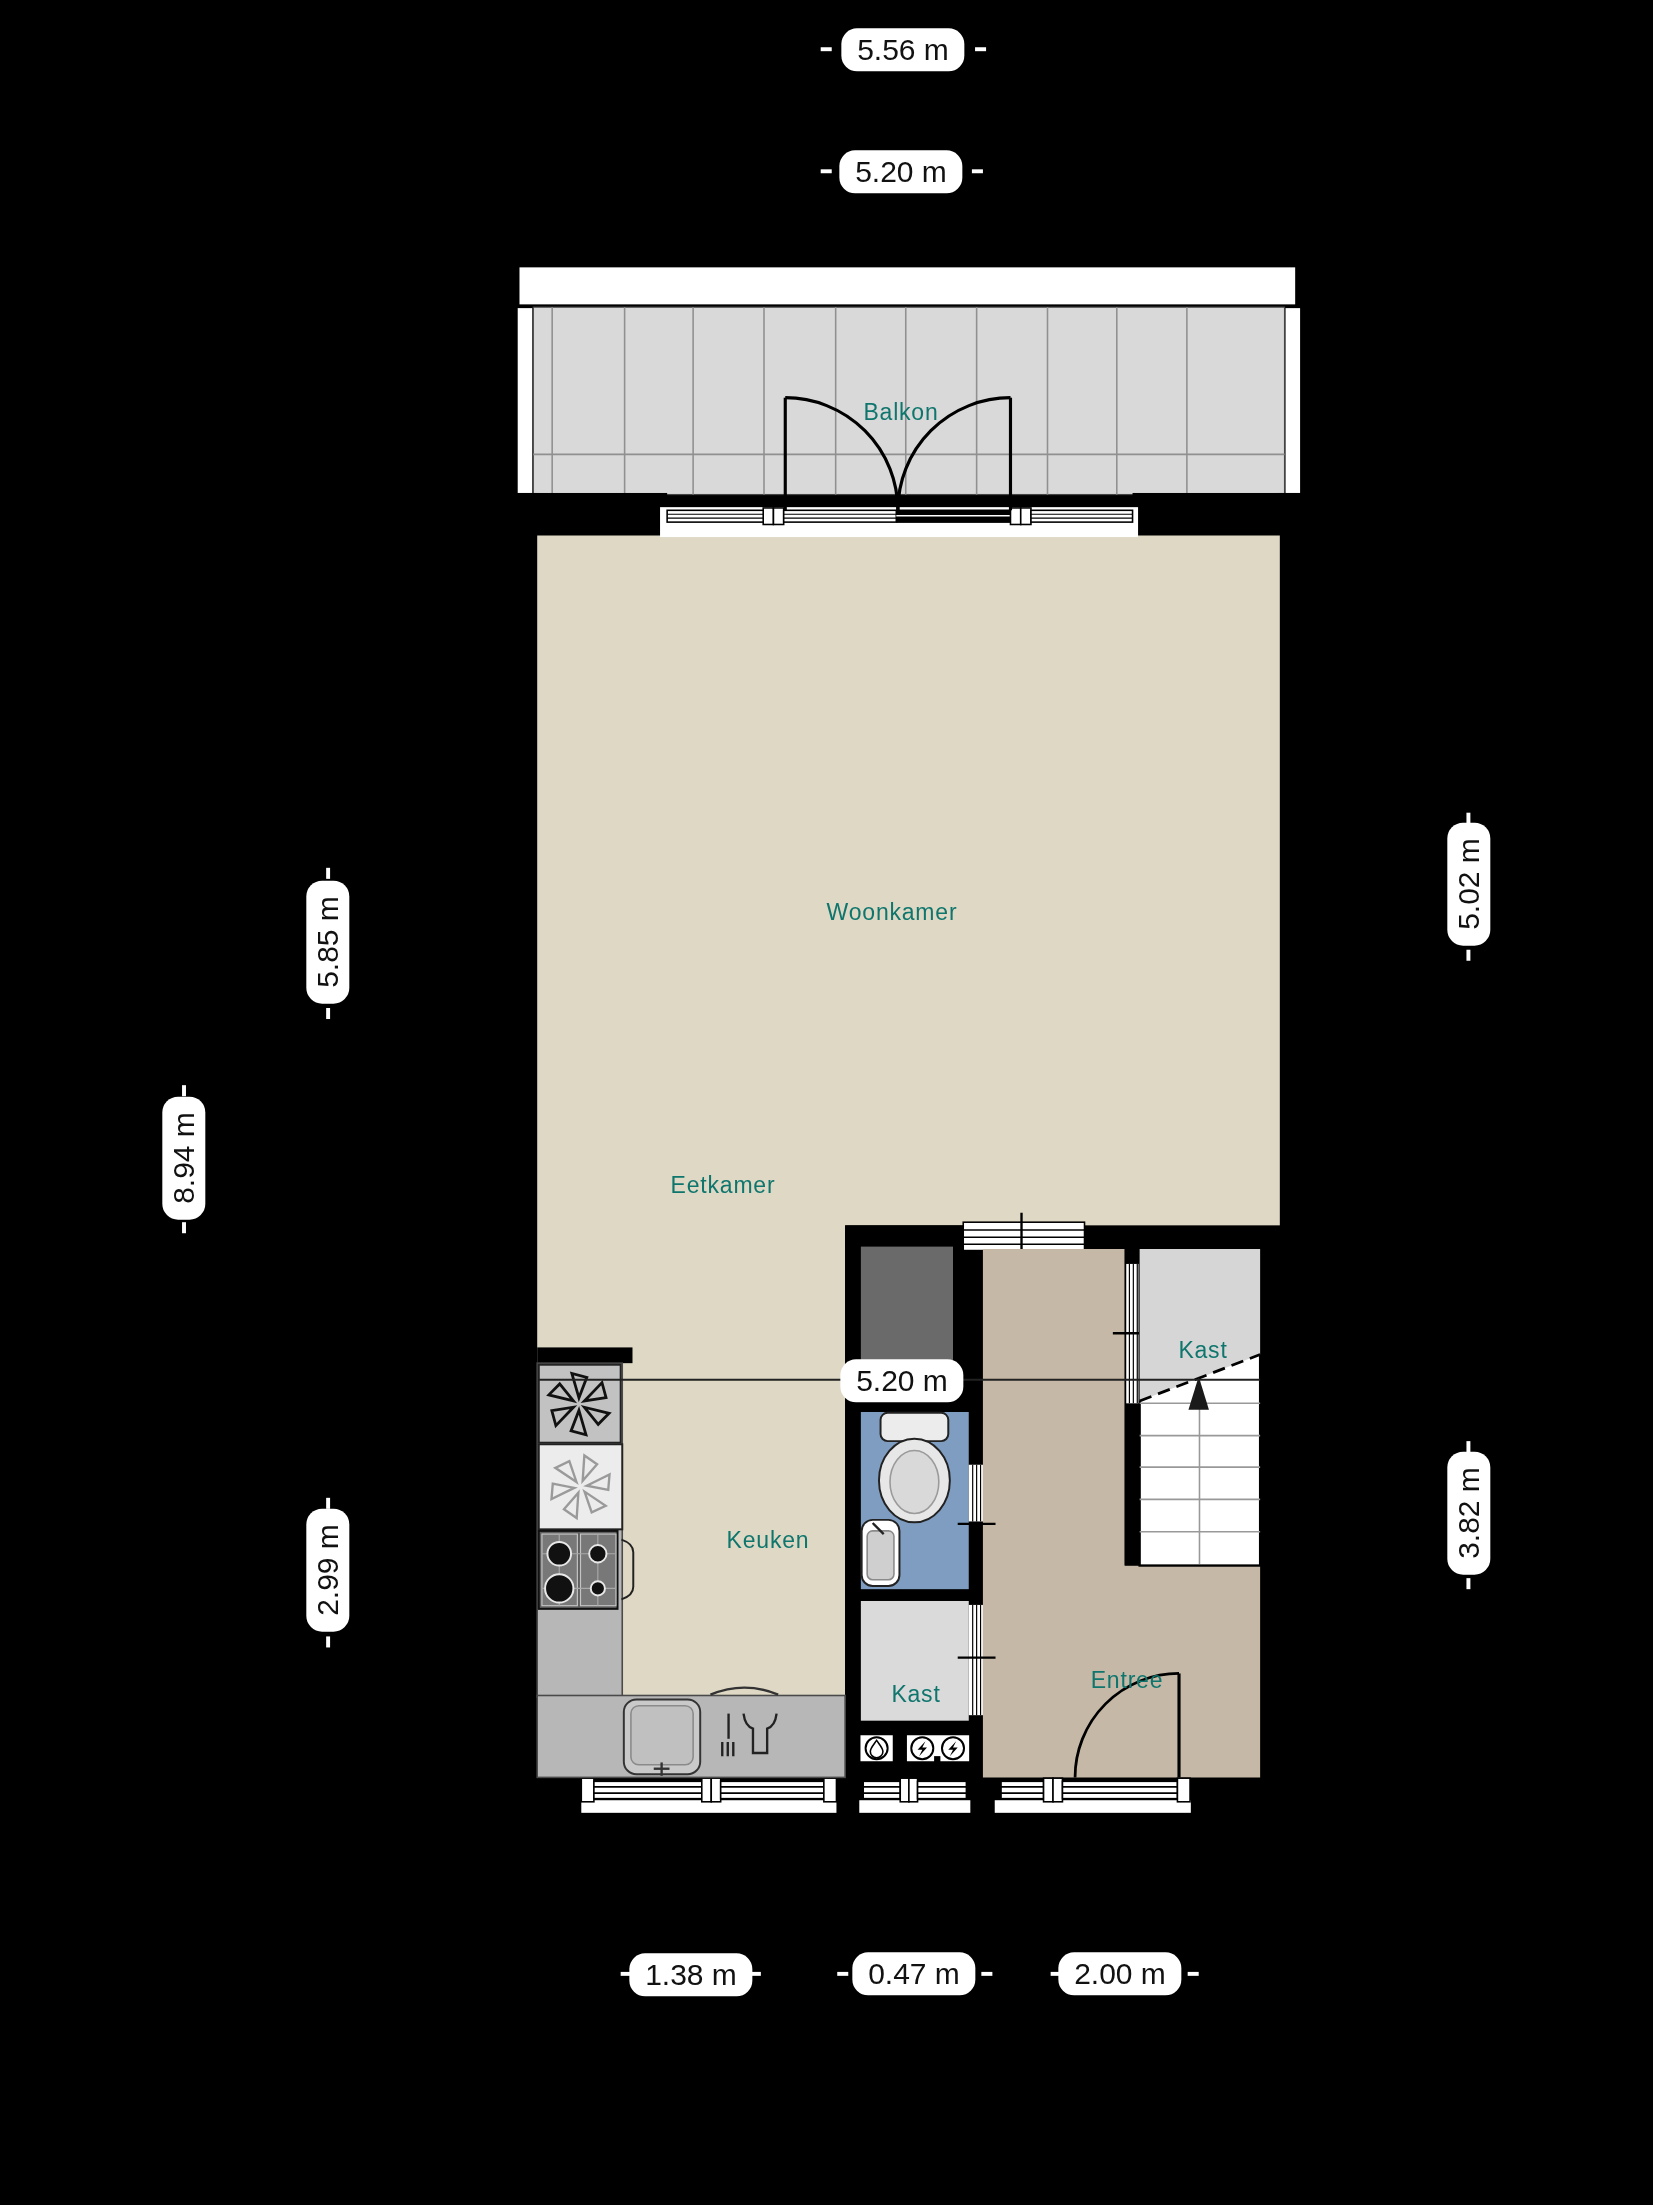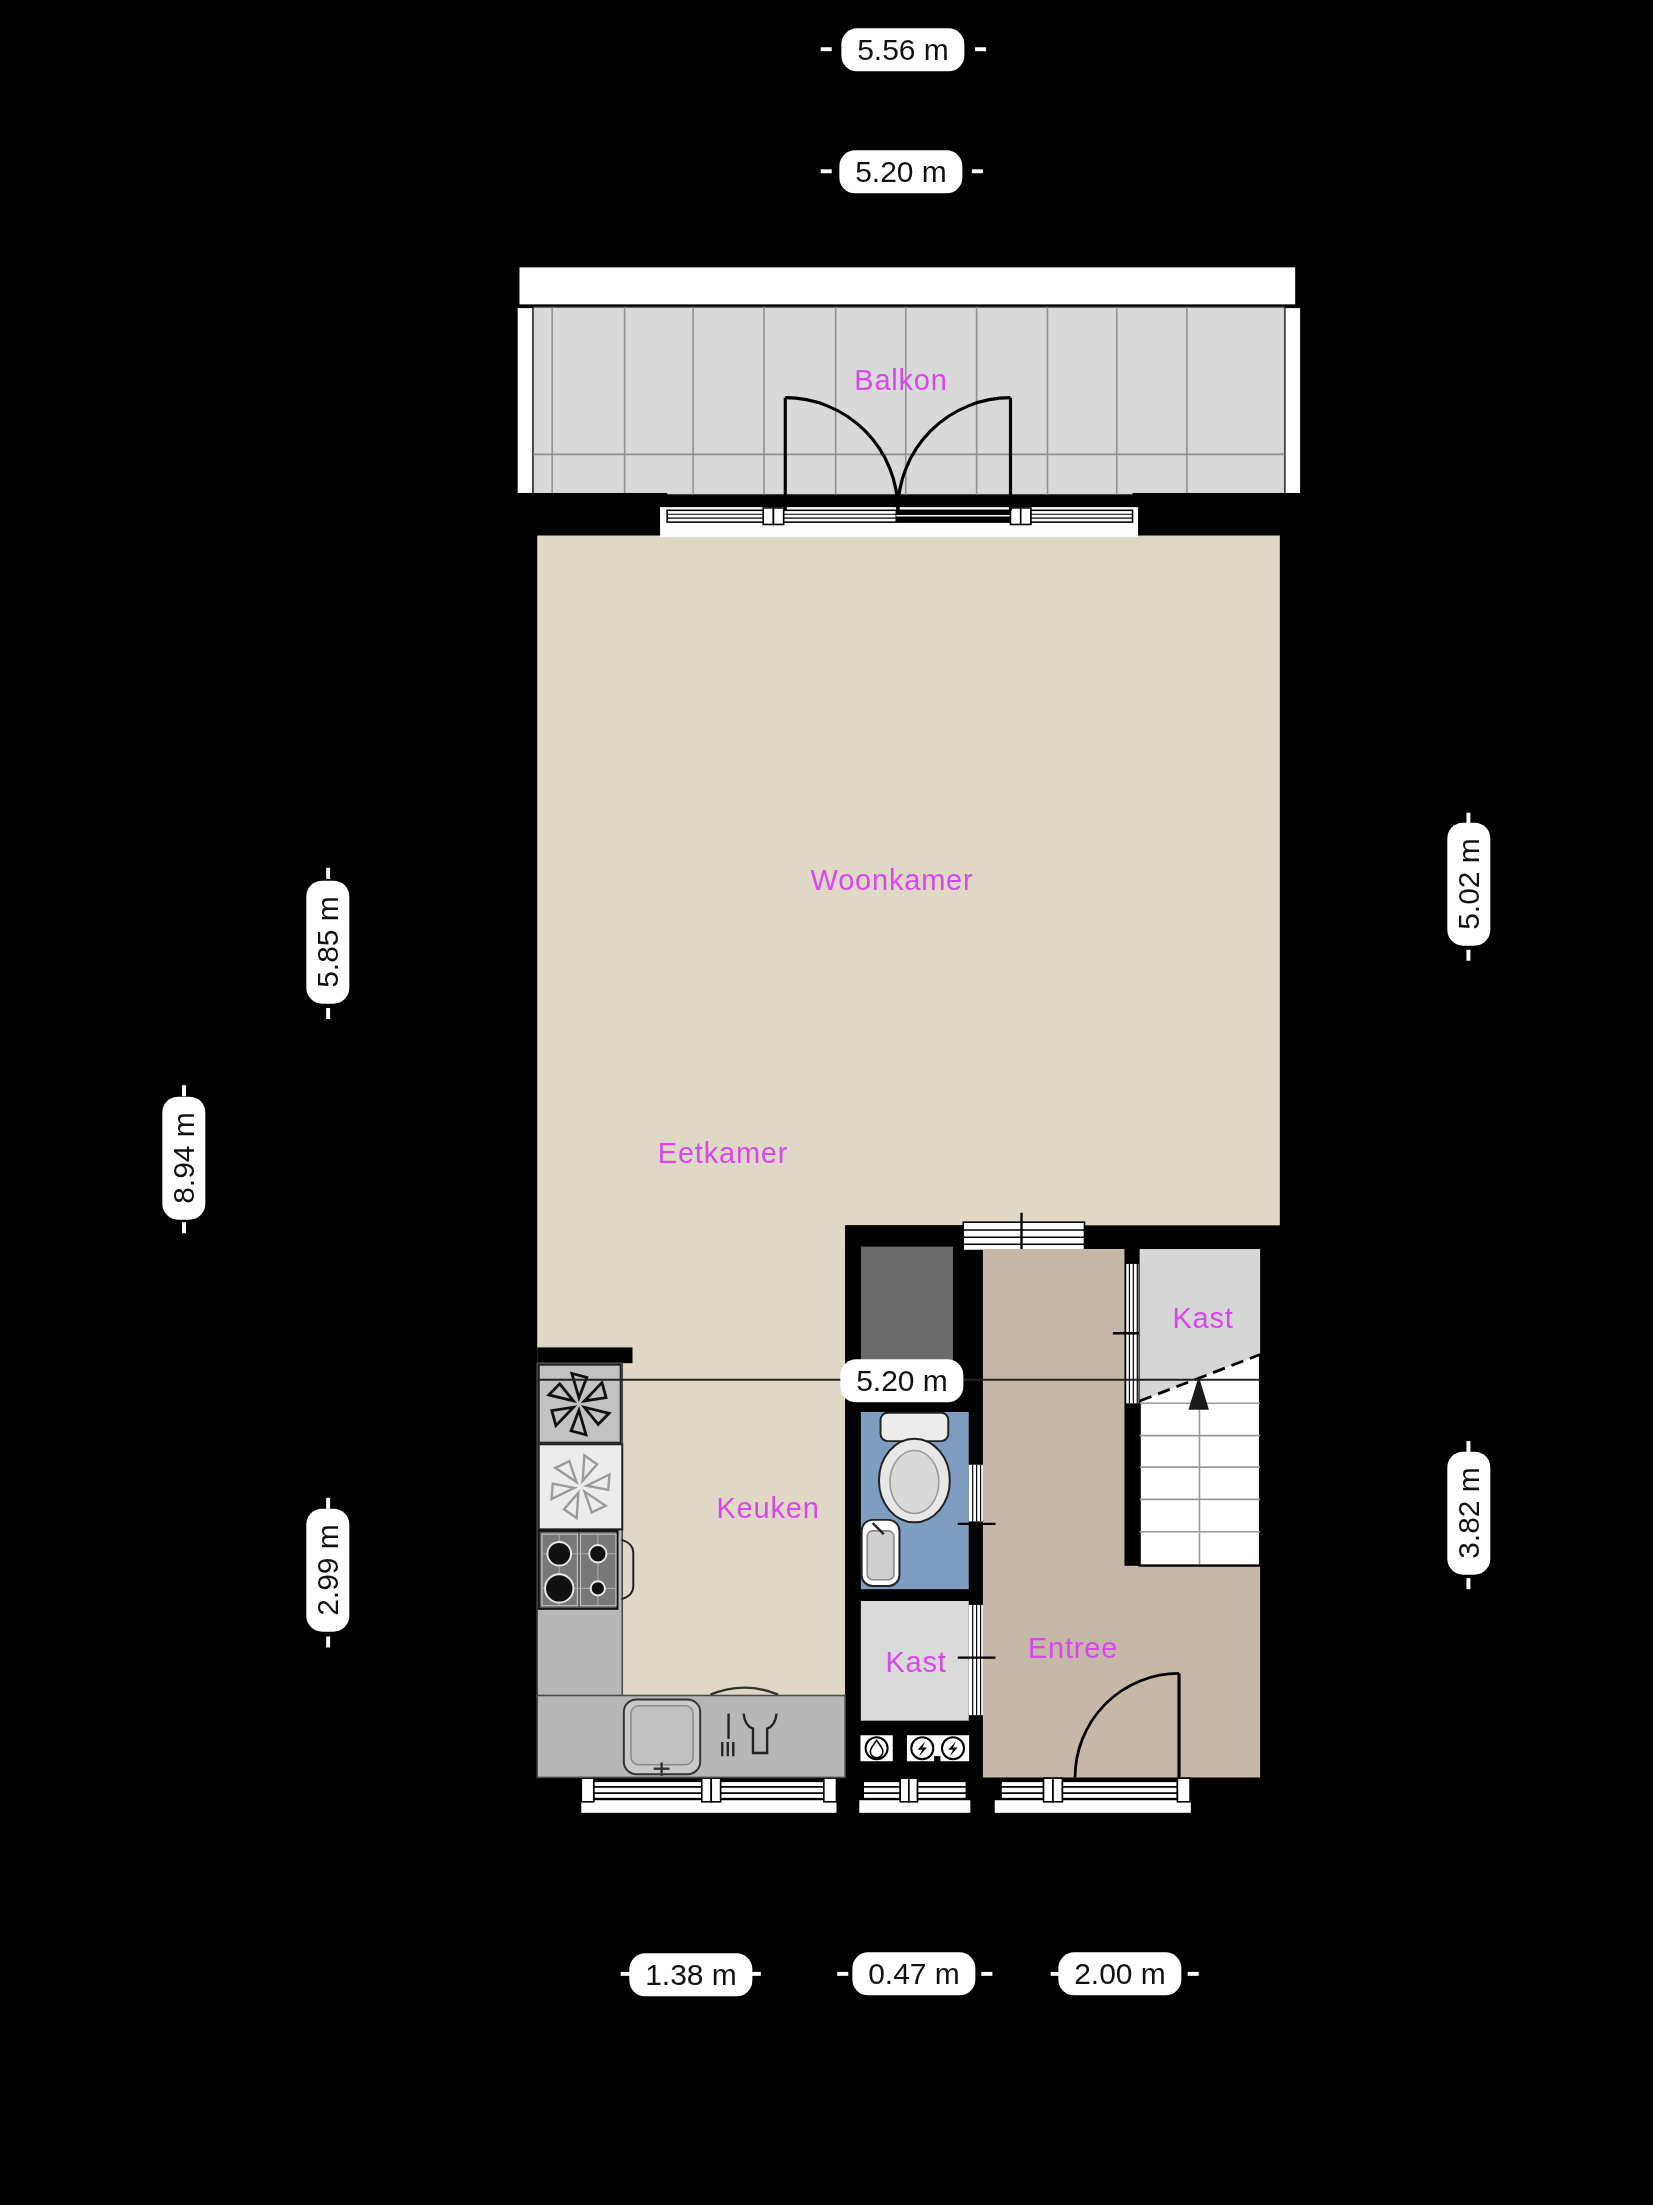--- a/index.html
+++ b/index.html
@@ -1,20 +1,20 @@
 <!DOCTYPE html>
 <html style="--bg: #000000; --label-bg: #ffffff; --floor-beige: #ded8c4; --floor-entry: #c5b8a6; --floor-bath: #7e9dc1; --floor-closet-top: #d6d6d6; --floor-closet-meter: #dadada; --floor-balcony: #d9d9d9; --shaft-gray: #6a6a6a; --counter-gray: #b7b7b7; --wall: #000000; --stairs-white: #ffffff;font-size:12.6px"><head>
 <meta charset="utf-8">
 <style>
   html,body{margin:0;padding:0;background:#000;}
   #stage{position:relative;width:1654px;height:2205px;background:var(--bg,#000);
          font-family:"Liberation Sans", sans-serif;overflow:hidden;}
   #plan-svg{position:absolute;left:0;top:0;}
-  .room-label{position:absolute;transform:translate(-50%,-50%);color:#d946ef;
-              font-size:29px;letter-spacing:0.8px;white-space:nowrap;}
+  .room-label{position:absolute;transform:translate(-50%,-50%);color:#0f766e;
+              font-size:23px;letter-spacing:0.8px;white-space:nowrap;margin-top:32px;}
   .dim-label{position:absolute;transform:translate(-50%,-50%);background:var(--label-bg,#fff);
              color:#111;font-size:30px;padding:4.7px 15.8px;border-radius:15.8px;white-space:nowrap;}
   .dim-label.rot{transform:translate(-50%,-50%) rotate(-90deg);}
 </style>
 </head>
 <body>
 
 <div id="stage">
 
 <svg id="plan-svg" width="1654" height="2205" viewBox="0 0 2100 2800">
@@ -275,21 +275,21 @@
         <rect x="1508" y="2504" width="14" height="5"></rect>
   </g>
 </svg>
 
   <div class="room-label" style="left:901px;top:380px">Balkon</div>
   <div class="room-label" style="left:892px;top:880px">Woonkamer</div>
   <div class="room-label" style="left:723px;top:1153px">Eetkamer</div>
   <div class="room-label" style="left:768px;top:1508px">Keuken</div>
   <div class="room-label" style="left:1203px;top:1318px">Kast</div>
   <div class="room-label" style="left:916px;top:1662px">Kast</div>
-  <div class="room-label" style="left:1073px;top:1648px">Entree</div>
+  <div class="room-label" style="left:1127px;top:1648px">Entree</div>
 
   <div class="dim-label" style="left:903px;top:50px">5.56 m</div>
   <div class="dim-label" style="left:901px;top:172px">5.20 m</div>
   <div class="dim-label rot" style="left:328px;top:942px">5.85 m</div>
   <div class="dim-label rot" style="left:184px;top:1158px">8.94 m</div>
   <div class="dim-label rot" style="left:1469px;top:884px">5.02 m</div>
   <div class="dim-label" style="left:902px;top:1381px">5.20 m</div>
   <div class="dim-label rot" style="left:328px;top:1570px">2.99 m</div>
   <div class="dim-label rot" style="left:1469px;top:1513px">3.82 m</div>
   <div class="dim-label" style="left:691px;top:1975px">1.38 m</div>

